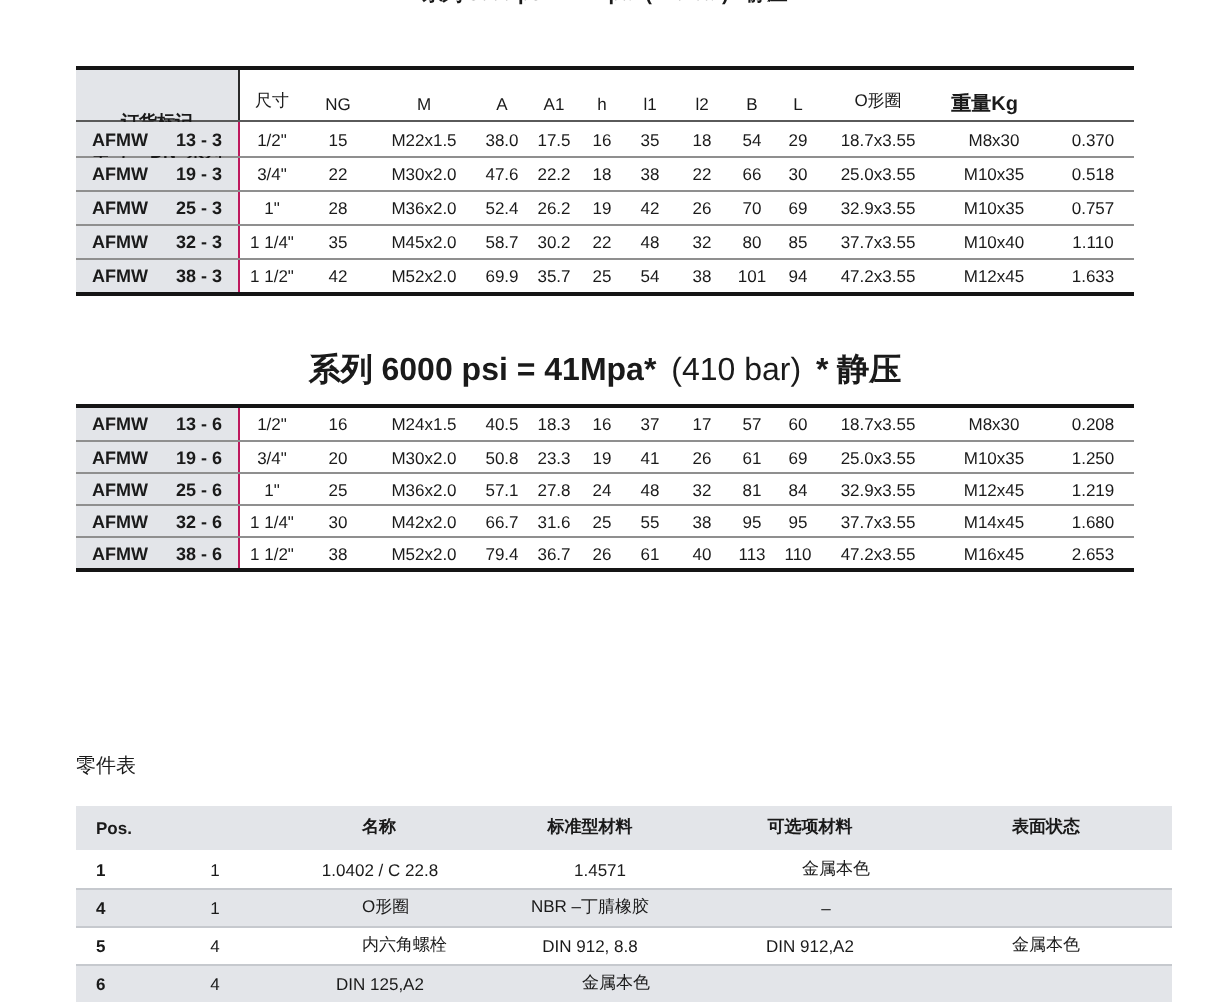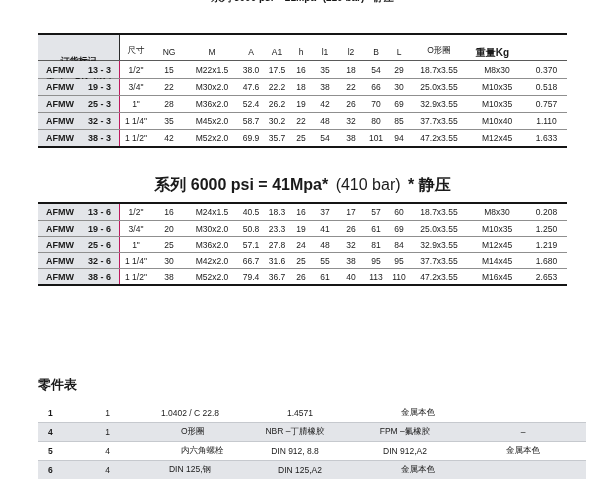--- a/index.html
+++ b/index.html
@@ -48,21 +48,21 @@
   .cw5{width:26px}.cw6{width:22px}.cw7{width:26px}.cw8{width:26px}.cw9{width:24px}
   .cw10{width:22px}.cw11{width:58px}.cw12{width:58px}.cw13{width:41px}
 
   
   .series-title { position:absolute; top:175px; left:38px; width:529px;
                   text-align:center; font-size:16px; white-space:nowrap; }
   .series-title .b { font-weight:bold; }
   .series-title .r { font-weight:normal; margin:0 3px; }
 
   
-  .parts-heading { position:absolute; top:376px; left:38px; font-weight:bold; font-size:13px; }
+  .parts-heading { position:absolute; top:376px; left:38px; font-weight:normal; font-size:10px; }
   .parts { position:absolute; top:403px; left:38px; width:548px; }
   .phead { display:flex; align-items:center; height:22px; background:#e3e5e9;
            font-weight:bold; font-size:8.5px; }
   .prow  { display:flex; align-items:center; height:19px; font-size:8.5px; }
   .prow.stripe { background:#e3e5e9; }
   .prow + .prow { border-top:1px solid #c6c9ce; }
   .pc { text-align:center; }
   .p0{width:42px; text-align:left; padding-left:10px; font-weight:bold;}
   .p1{width:55px}
   .p2{width:105px; text-align:left; padding-left:46px; white-space:nowrap;}
@@ -304,47 +304,53 @@
     <div class="c cw11">47.2x3.55</div>
     <div class="c cw12">M16x45</div>
     <div class="c cw13">2.653</div>
   </div>
       </div>
   </div>
 
   <div class="parts-heading">零件表</div>
 
   <div class="parts">
+    <div class="phead">
+      <div class="pc p0">Pos.</div>
+      <div class="pc p1"></div>
+      <div class="pc p2">名称</div>
+      <div class="pc p3">标准型材料</div>
+      <div class="pc p4">可选项材料</div>
+      <div class="pc p5">表面状态</div>
+    </div>
     <div>
         <div class="prow">
     <div class="pc p0">1</div>
     <div class="pc p1">1</div>
     <div class="pc p3">1.0402 / C 22.8</div>
     <div class="pc p4">1.4571</div>
     <div class="pc p5">金属本色</div>
   </div>
         <div class="prow stripe">
     <div class="pc p0">4</div>
     <div class="pc p1">1</div>
     <div class="pc p2">O形圈</div>
     <div class="pc p3">NBR –丁腈橡胶</div>
-    <div class="pc p4">FPM –氟橡胶</div>
     <div class="pc p5">–</div>
   </div>
         <div class="prow">
     <div class="pc p0">5</div>
     <div class="pc p1">4</div>
     <div class="pc p2">内六角螺栓</div>
     <div class="pc p3">DIN 912, 8.8</div>
     <div class="pc p4">DIN 912,A2</div>
     <div class="pc p5">金属本色</div>
   </div>
         <div class="prow stripe">
     <div class="pc p0">6</div>
     <div class="pc p1">4</div>
-    <div class="pc p3">DIN 125,钢</div>
     <div class="pc p4">DIN 125,A2</div>
     <div class="pc p5">金属本色</div>
   </div>
       </div>
   </div>
 
 </div>
 
 </body></html>

